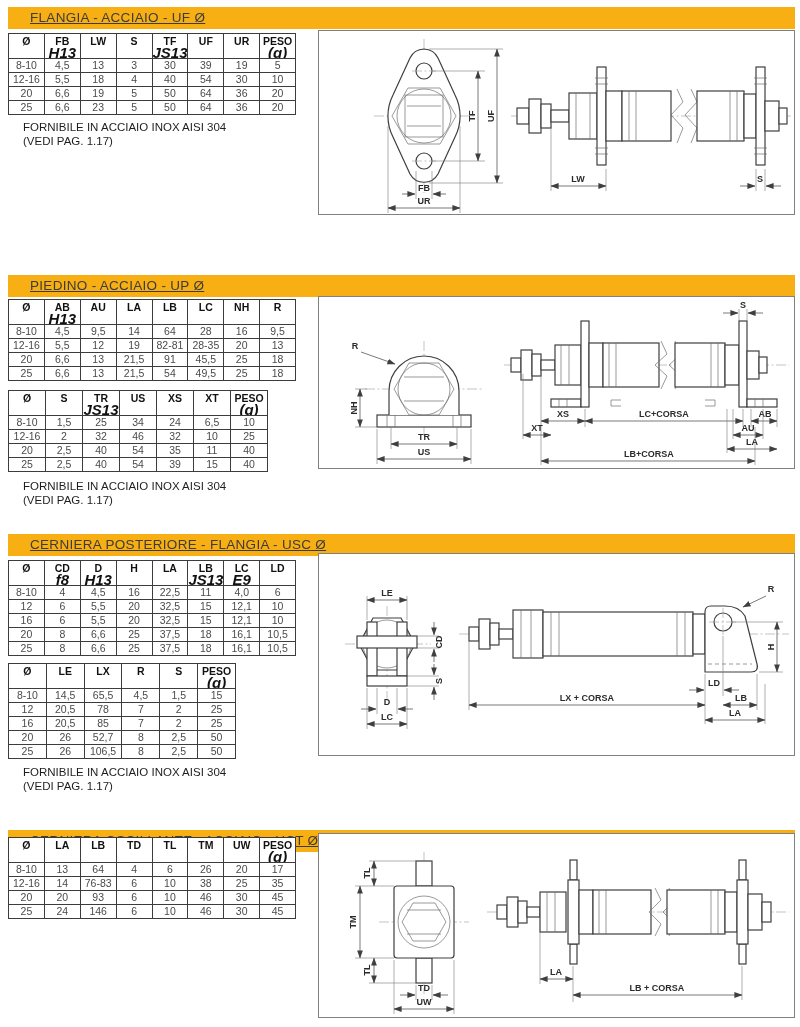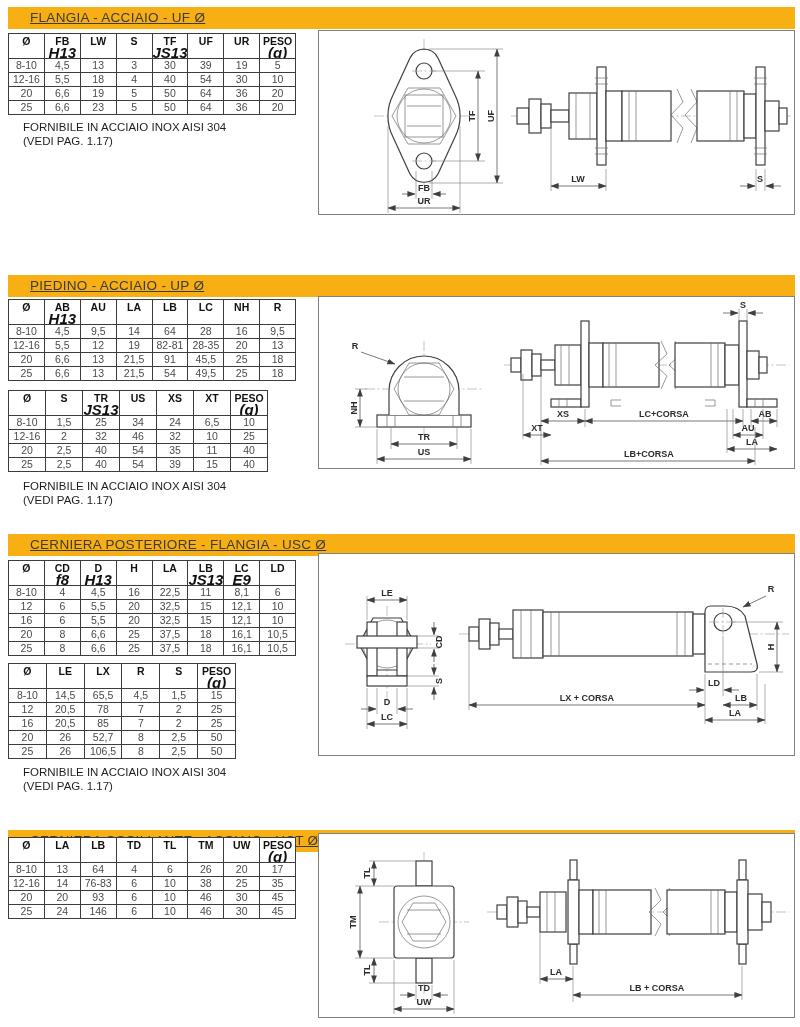--- a/index.html
+++ b/index.html
@@ -492,21 +492,21 @@
       </tr>
     </thead>
     <tbody>
       <tr>
         <td>8-10</td>
         <td>4</td>
         <td>4,5</td>
         <td>16</td>
         <td>22,5</td>
         <td>11</td>
-        <td>8,1</td>
+        <td>4,0</td>
         <td>6</td>
       </tr>
       <tr>
         <td>12</td>
         <td>6</td>
         <td>5,5</td>
         <td>20</td>
         <td>32,5</td>
         <td>15</td>
         <td>12,1</td>

